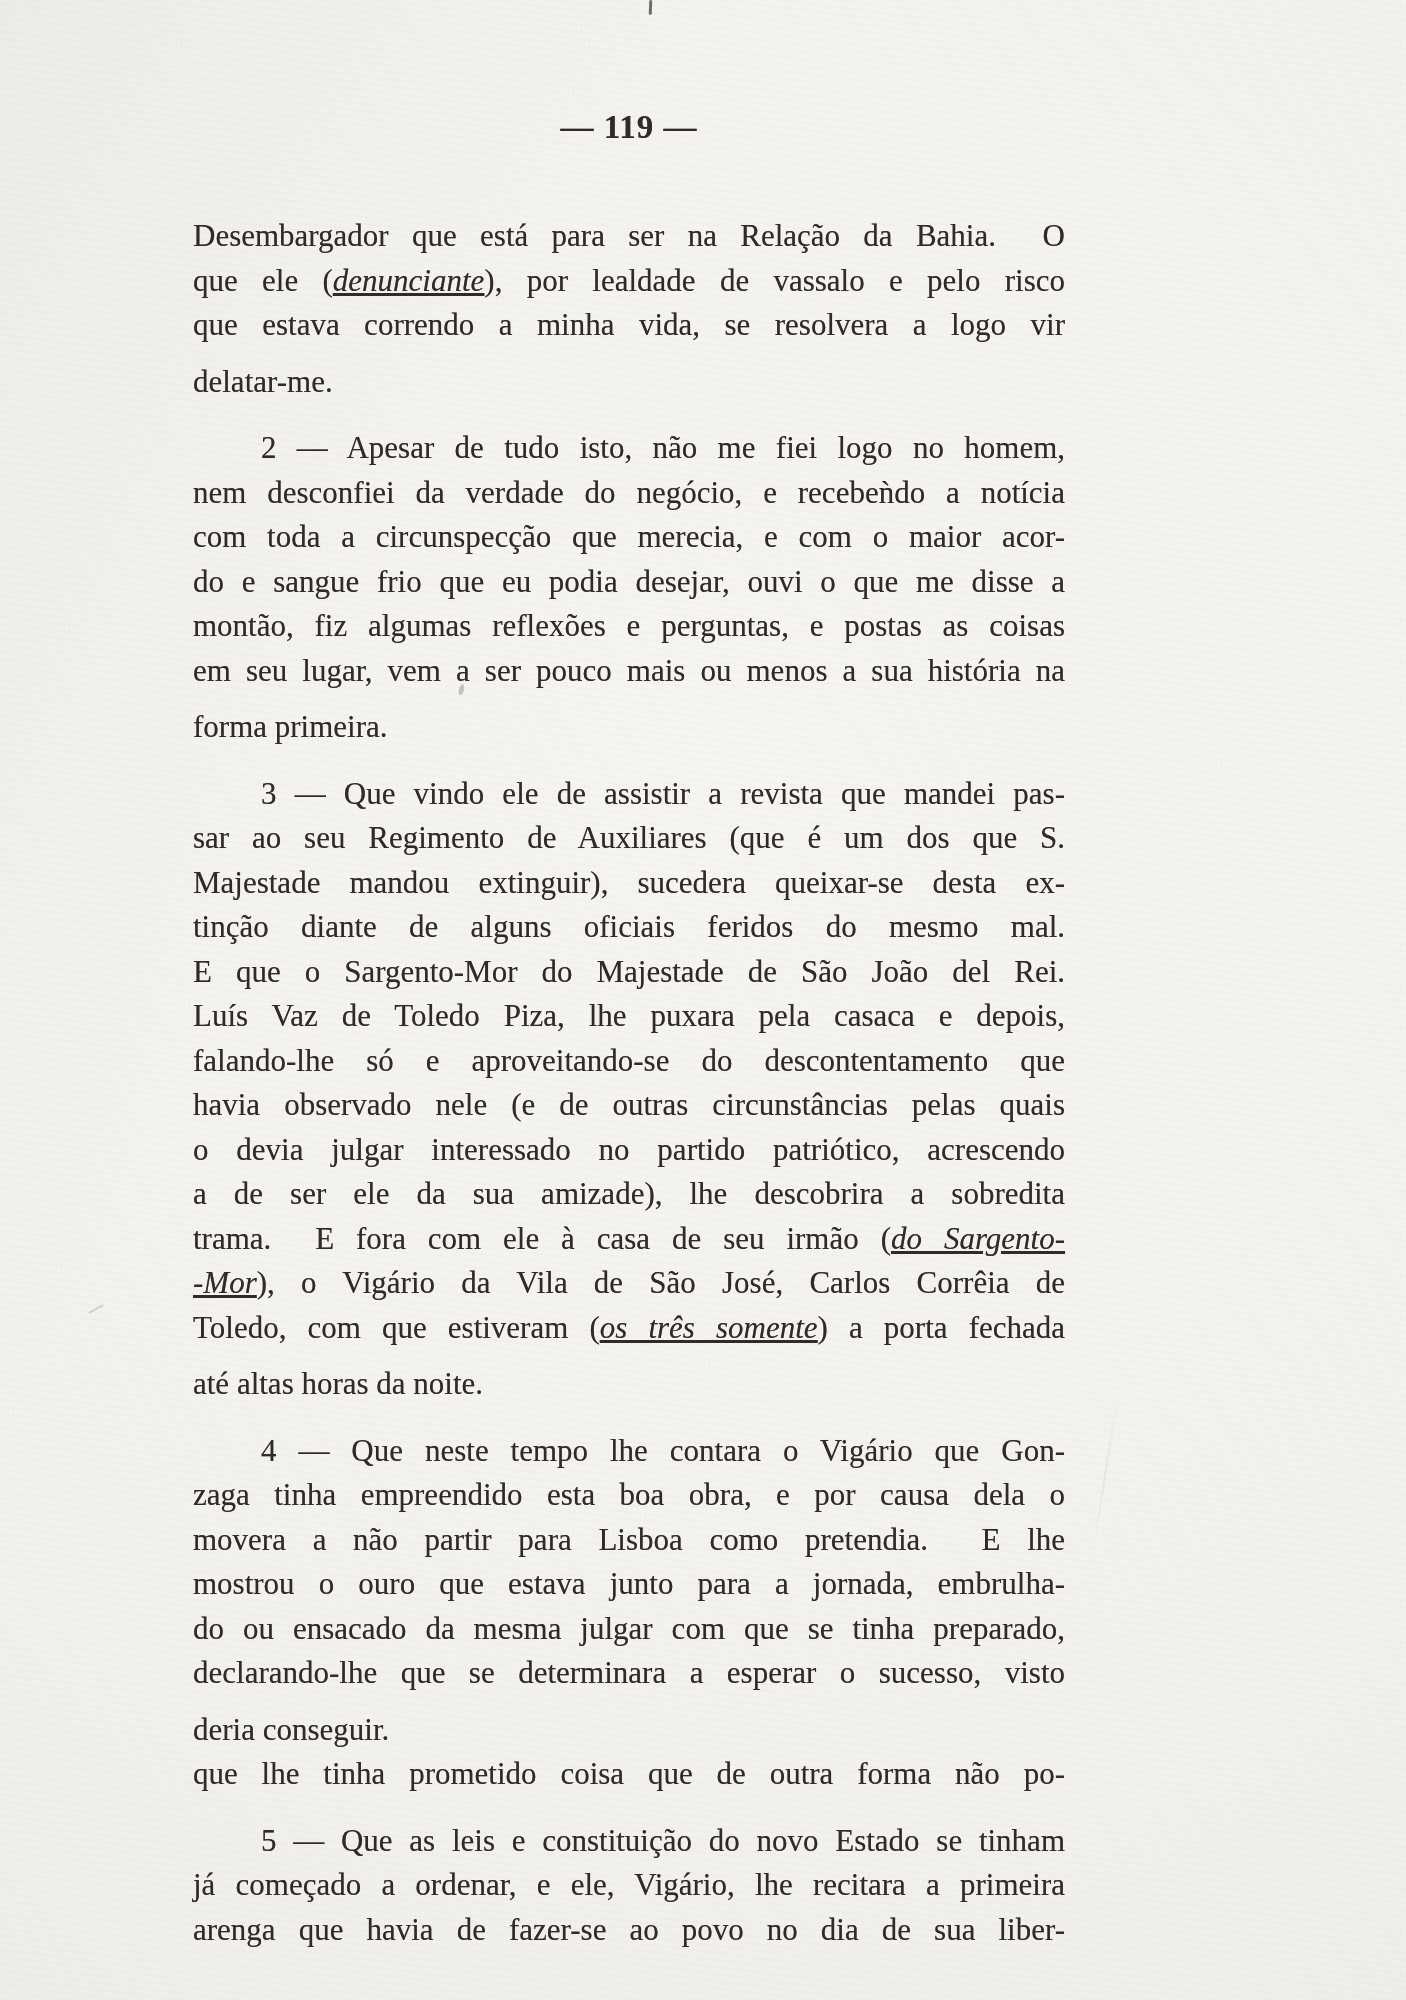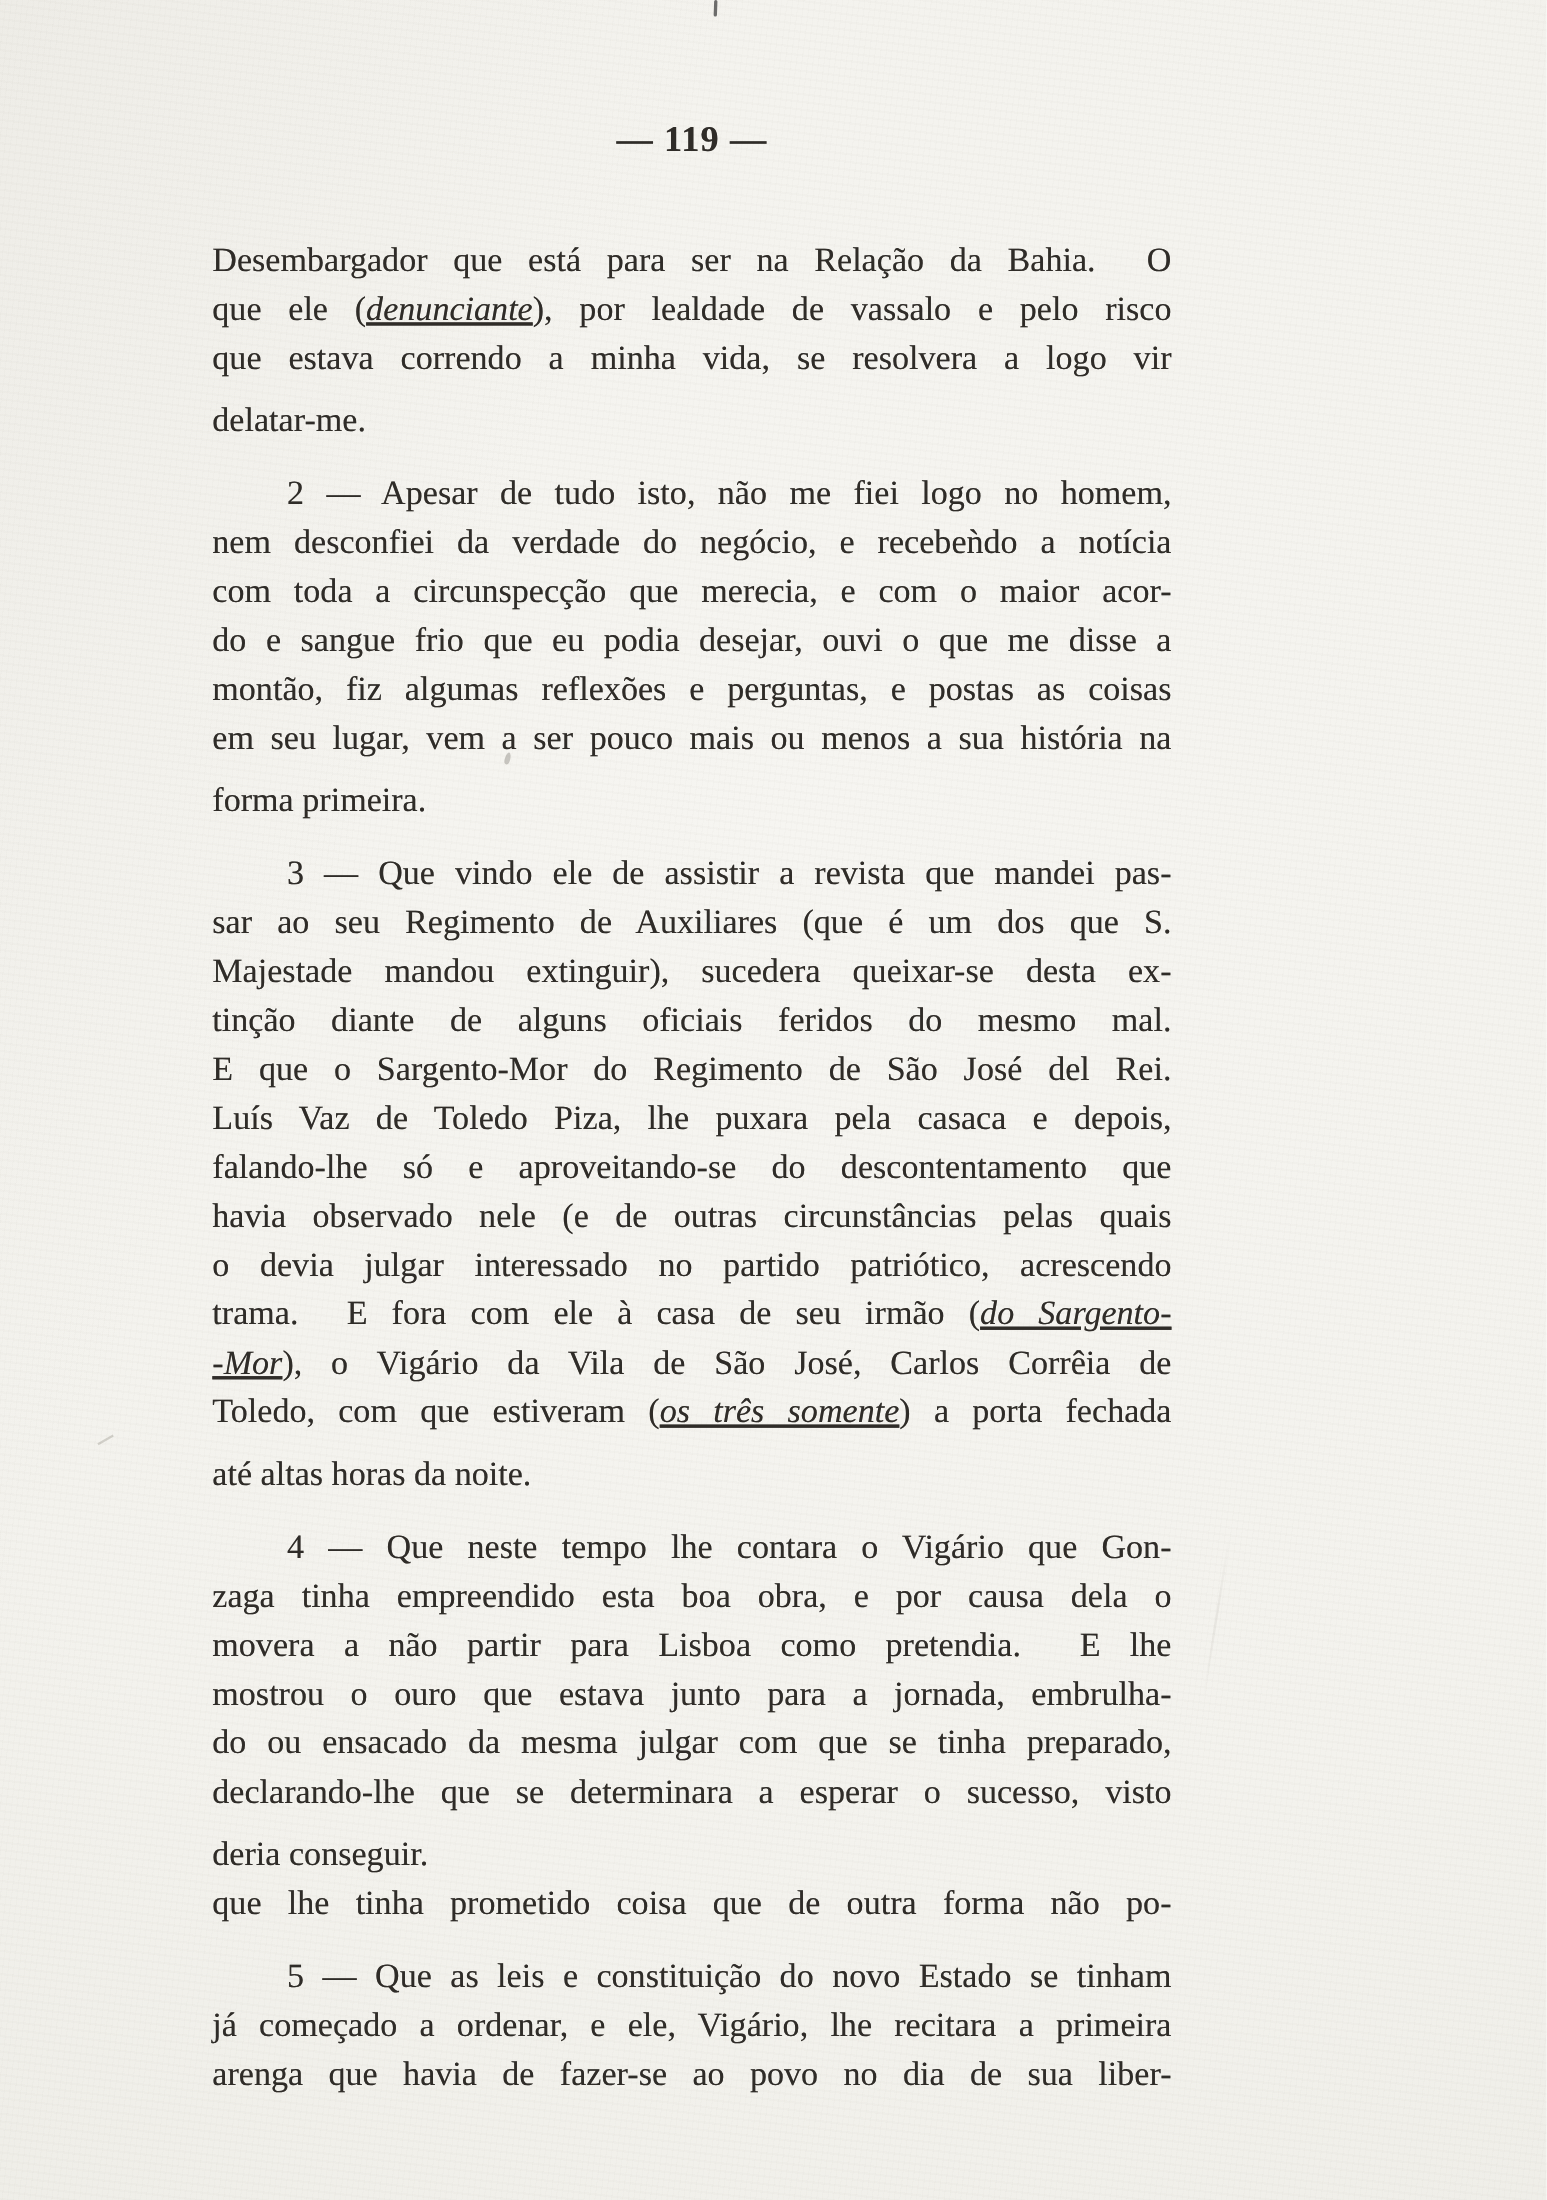--- a/index.html
+++ b/index.html
@@ -88,25 +88,26 @@
         <div class="line"><span>do e sangue frio que eu podia desejar, ouvi o que me disse a</span></div>
         <div class="line"><span>montão, fiz algumas reflexões e perguntas, e postas as coisas</span></div>
         <div class="line"><span>em seu lugar, vem a ser pouco mais ou menos a sua história na</span></div>
         <div class="line end"><span>forma primeira.</span></div>
       </div>
       <div class="para indent">
         <div class="line first"><span>3 — Que vindo ele de assistir a revista que mandei pas-</span></div>
         <div class="line"><span>sar ao seu Regimento de Auxiliares (que é um dos que S.</span></div>
         <div class="line"><span>Majestade mandou extinguir), sucedera queixar-se desta ex-</span></div>
         <div class="line"><span>tinção diante de alguns oficiais feridos do mesmo mal.</span></div>
-        <div class="line"><span>E que o Sargento-Mor do Regimento de São José del Rei.</span></div>
+        <div class="line"><span>E que o Sargento-Mor do Majestade de São João del Rei.</span></div>
         <div class="line"><span>Luís Vaz de Toledo Piza, lhe puxara pela casaca e depois,</span></div>
         <div class="line"><span>falando-lhe só e aproveitando-se do descontentamento que</span></div>
         <div class="line"><span>havia observado nele (e de outras circunstâncias pelas quais</span></div>
         <div class="line"><span>o devia julgar interessado no partido patriótico, acrescendo</span></div>
+        <div class="line"><span>a de ser ele da sua amizade), lhe descobrira a sobredita</span></div>
         <div class="line"><span>trama.&nbsp; E fora com ele à casa de seu irmão (</span><em>do Sargento-</em></div>
         <div class="line"><em>-Mor</em><span>), o Vigário da Vila de São José, Carlos Corrêia de</span></div>
         <div class="line"><span>Toledo, com que estiveram (</span><em>os três somente</em><span>) a porta fechada</span></div>
         <div class="line end"><span>até altas horas da noite.</span></div>
       </div>
       <div class="para indent">
         <div class="line first"><span>4 — Que neste tempo lhe contara o Vigário que Gon-</span></div>
         <div class="line"><span>zaga tinha empreendido esta boa obra, e por causa dela o</span></div>
         <div class="line"><span>movera a não partir para Lisboa como pretendia.&nbsp; E lhe</span></div>
         <div class="line"><span>mostrou o ouro que estava junto para a jornada, embrulha-</span></div>

